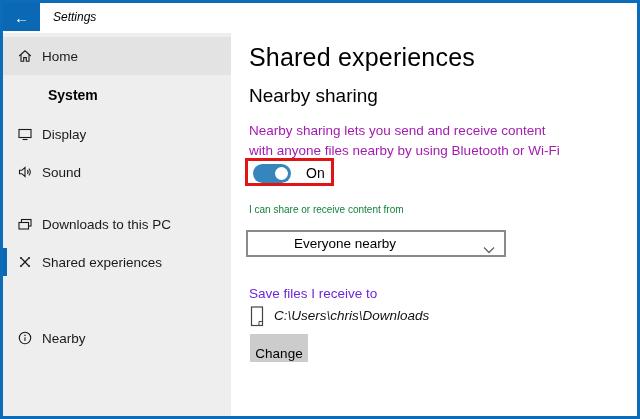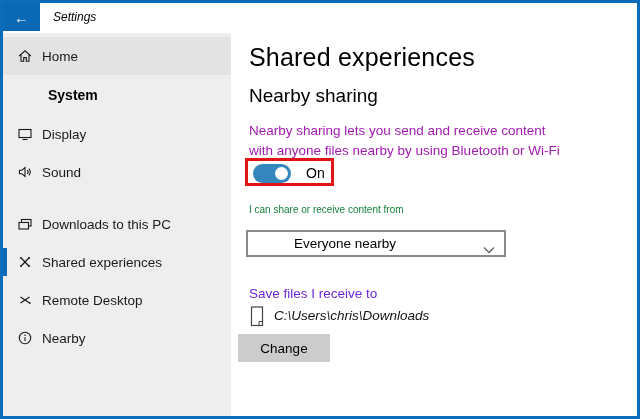--- a/index.html
+++ b/index.html
@@ -98,24 +98,24 @@
   .dropdown .chev { position:absolute; right:9px; top:8px; }
 
   .save-label { position:absolute; left:18px; top:253px; font-size:13.5px; color:#6d28d9; }
   .path-row { position:absolute; left:19px; top:272px; height:22px; }
   .doc-icon { position:absolute; left:0; top:1px; }
   .path-text {
     position:absolute; left:24px; top:0; height:22px; line-height:22px;
     font-size:13.5px; color:#111; white-space:nowrap;font-style:italic;
   }
   .change-btn {
-    position:absolute; left:7px; top:301px; width:92px; height:28px;
+    position:absolute; left:19px; top:301px; width:58px; height:28px;
     background:var(--change-button-bg,#cccccc); border:none;
     font-family:"Liberation Sans", sans-serif; font-size:13.5px; color:#000;
-    display:flex; align-items:center; justify-content:center; cursor:default;
+    display:flex; align-items:flex-end; justify-content:center; cursor:default;
   }
 </style>
 </head>
 <body>
 
 <div class="window">
 
   <div class="titlebar">
     <div class="back-btn">
       <span>←</span>
@@ -176,30 +176,20 @@
           <path d="M11.5 4.5 C9.5 6 6.5 10 4.5 11.5"></path>
           <circle cx="4" cy="4" r="1.1" fill="#1a1a1a" stroke="none"></circle>
           <circle cx="12" cy="4" r="1.1" fill="#1a1a1a" stroke="none"></circle>
           <circle cx="4" cy="12" r="1.1" fill="#1a1a1a" stroke="none"></circle>
           <circle cx="12" cy="12" r="1.1" fill="#1a1a1a" stroke="none"></circle>
         </svg>
       </span>
       <span class="lbl">Shared experiences</span>
     </div>
 
-    <div class="side-row row-remote">
-      <span class="icon">
-        <svg width="16" height="16" viewBox="0 0 16 16" fill="none" stroke="#1a1a1a" stroke-width="1.1">
-          <path d="M3.5 5 L12.5 11"></path>
-          <path d="M12.5 5 L3.5 11"></path>
-          <circle cx="12.8" cy="10.9" r="0.9" fill="#1a1a1a" stroke="none"></circle>
-        </svg>
-      </span>
-      <span class="lbl">Remote Desktop</span>
-    </div>
 
     <div class="side-row row-about">
       <span class="icon">
         <svg width="16" height="16" viewBox="0 0 16 16" fill="none" stroke="#1a1a1a" stroke-width="1.1">
           <circle cx="8" cy="8" r="5.7"></circle>
           <path d="M8 7.3 V11"></path>
           <circle cx="8" cy="5.2" r="0.8" fill="#1a1a1a" stroke="none"></circle>
         </svg>
       </span>
       <span class="lbl">Nearby</span>

